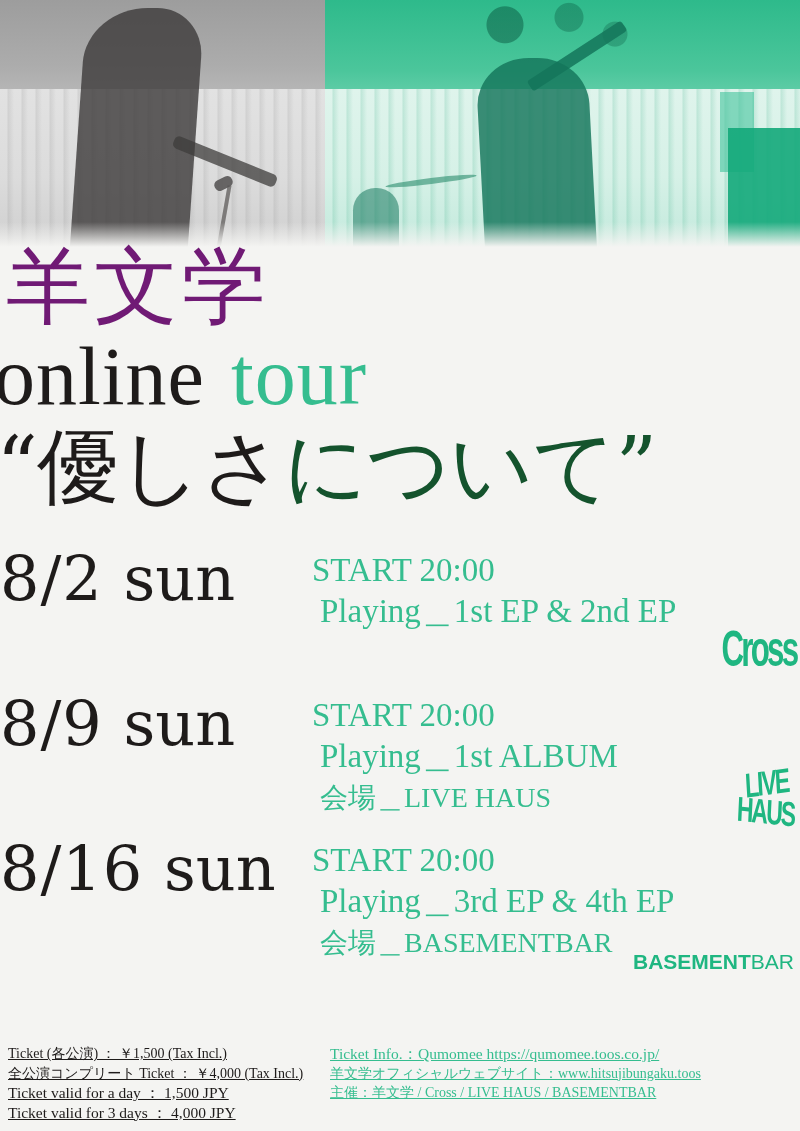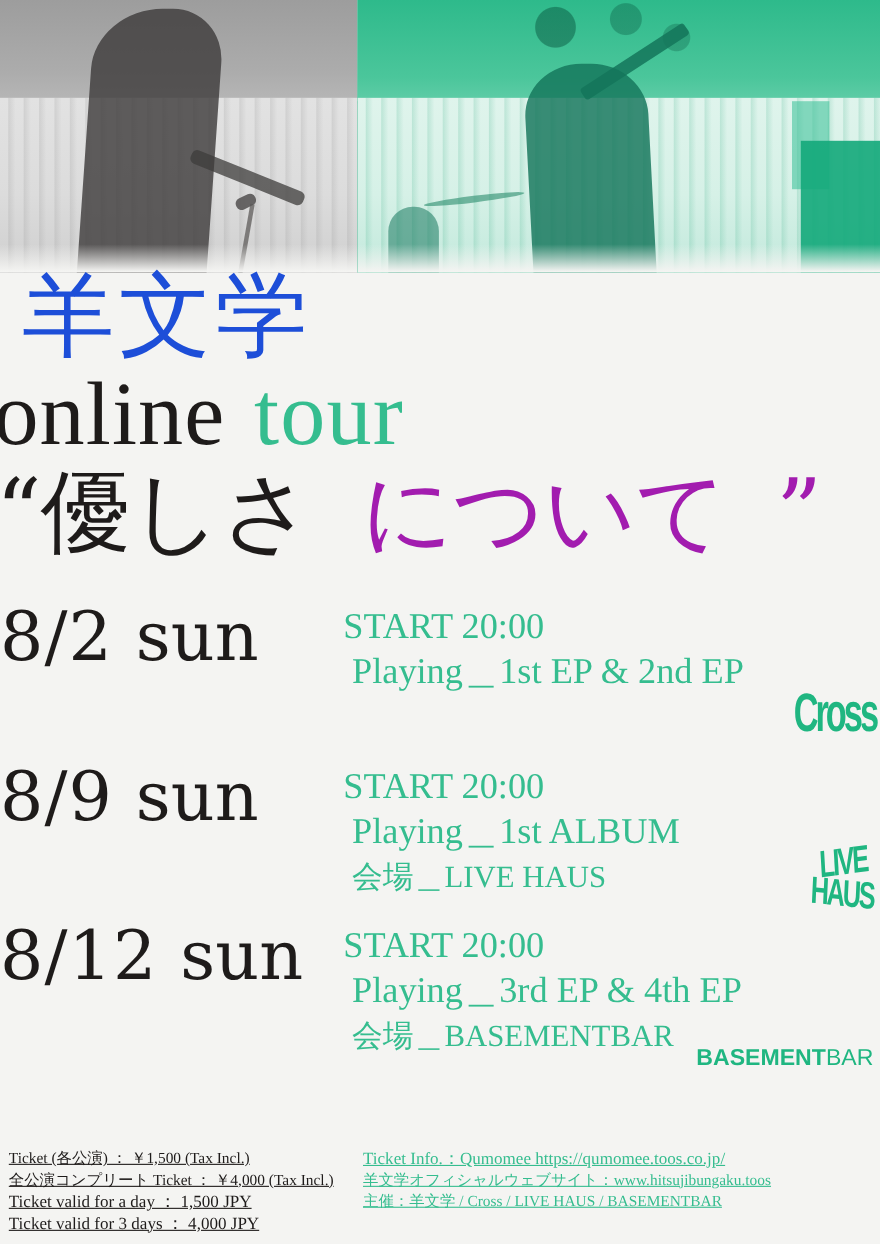--- a/index.html
+++ b/index.html
@@ -120,22 +120,22 @@
     background: linear-gradient(180deg, rgba(244,244,242,0) 0%, rgba(244,244,242,1) 96%);
   }
 
   
   .title-block { position: absolute; left: 0; top: 244px; width: 800px; }
 
   .band-name {
     font-size: 84px;
     line-height: 84px;
     letter-spacing: 4px;
-    color: #1d4ed8;
-    margin-left: 20px;
+    color: #701a75;
+    margin-left: 6px;
     white-space: nowrap;
     font-family: "DejaVu Serif", "Liberation Serif", serif;
     font-weight: 400;
   }
 
   .tour-line {
     margin-top: 8px;
     margin-left: -6px;
     font-size: 82px;
     line-height: 82px;
@@ -148,21 +148,21 @@
   .subtitle-line {
     margin-top: 4px;
     margin-left: -4px;
     font-size: 82px;
     line-height: 90px;
     color: #1e1b1a;
     white-space: nowrap;
     letter-spacing: -1px;
     font-family: "DejaVu Serif", "Liberation Serif", serif;
   }
-  .subtitle-line .sub-green { color: #a21caf; margin-left: 45px; }
+  .subtitle-line .sub-green { color: #14532d; }
 
   
   .shows { position: absolute; left: 0; top: 548px; width: 800px; }
   .show-row { position: relative; height: 145px; }
 
   .show-date {
     position: absolute;
     left: 0; top: 0;
     font-size: 62px;
     line-height: 62px;
@@ -299,21 +299,21 @@
         <span class="info-line indent jp">会場＿LIVE HAUS</span>
       </div>
       <div class="venue-logo logo-livehaus">
         <span class="l1">LIVE</span>
         <span class="l2">HAUS</span>
       </div>
     </div>
 
     <div class="show-row">
       <div class="show-date">
-        <span>8/12</span>
+        <span>8/16</span>
         <span class="day-word">sun</span>
       </div>
       <div class="show-info">
         <span class="info-line">START 20:00</span>
         <span class="info-line indent">Playing＿3rd EP &amp; 4th EP</span>
         <span class="info-line indent jp">会場＿BASEMENTBAR</span>
       </div>
       <div class="venue-logo logo-basement">
         <span>BASEMENT</span><span class="light">BAR</span>
       </div>

